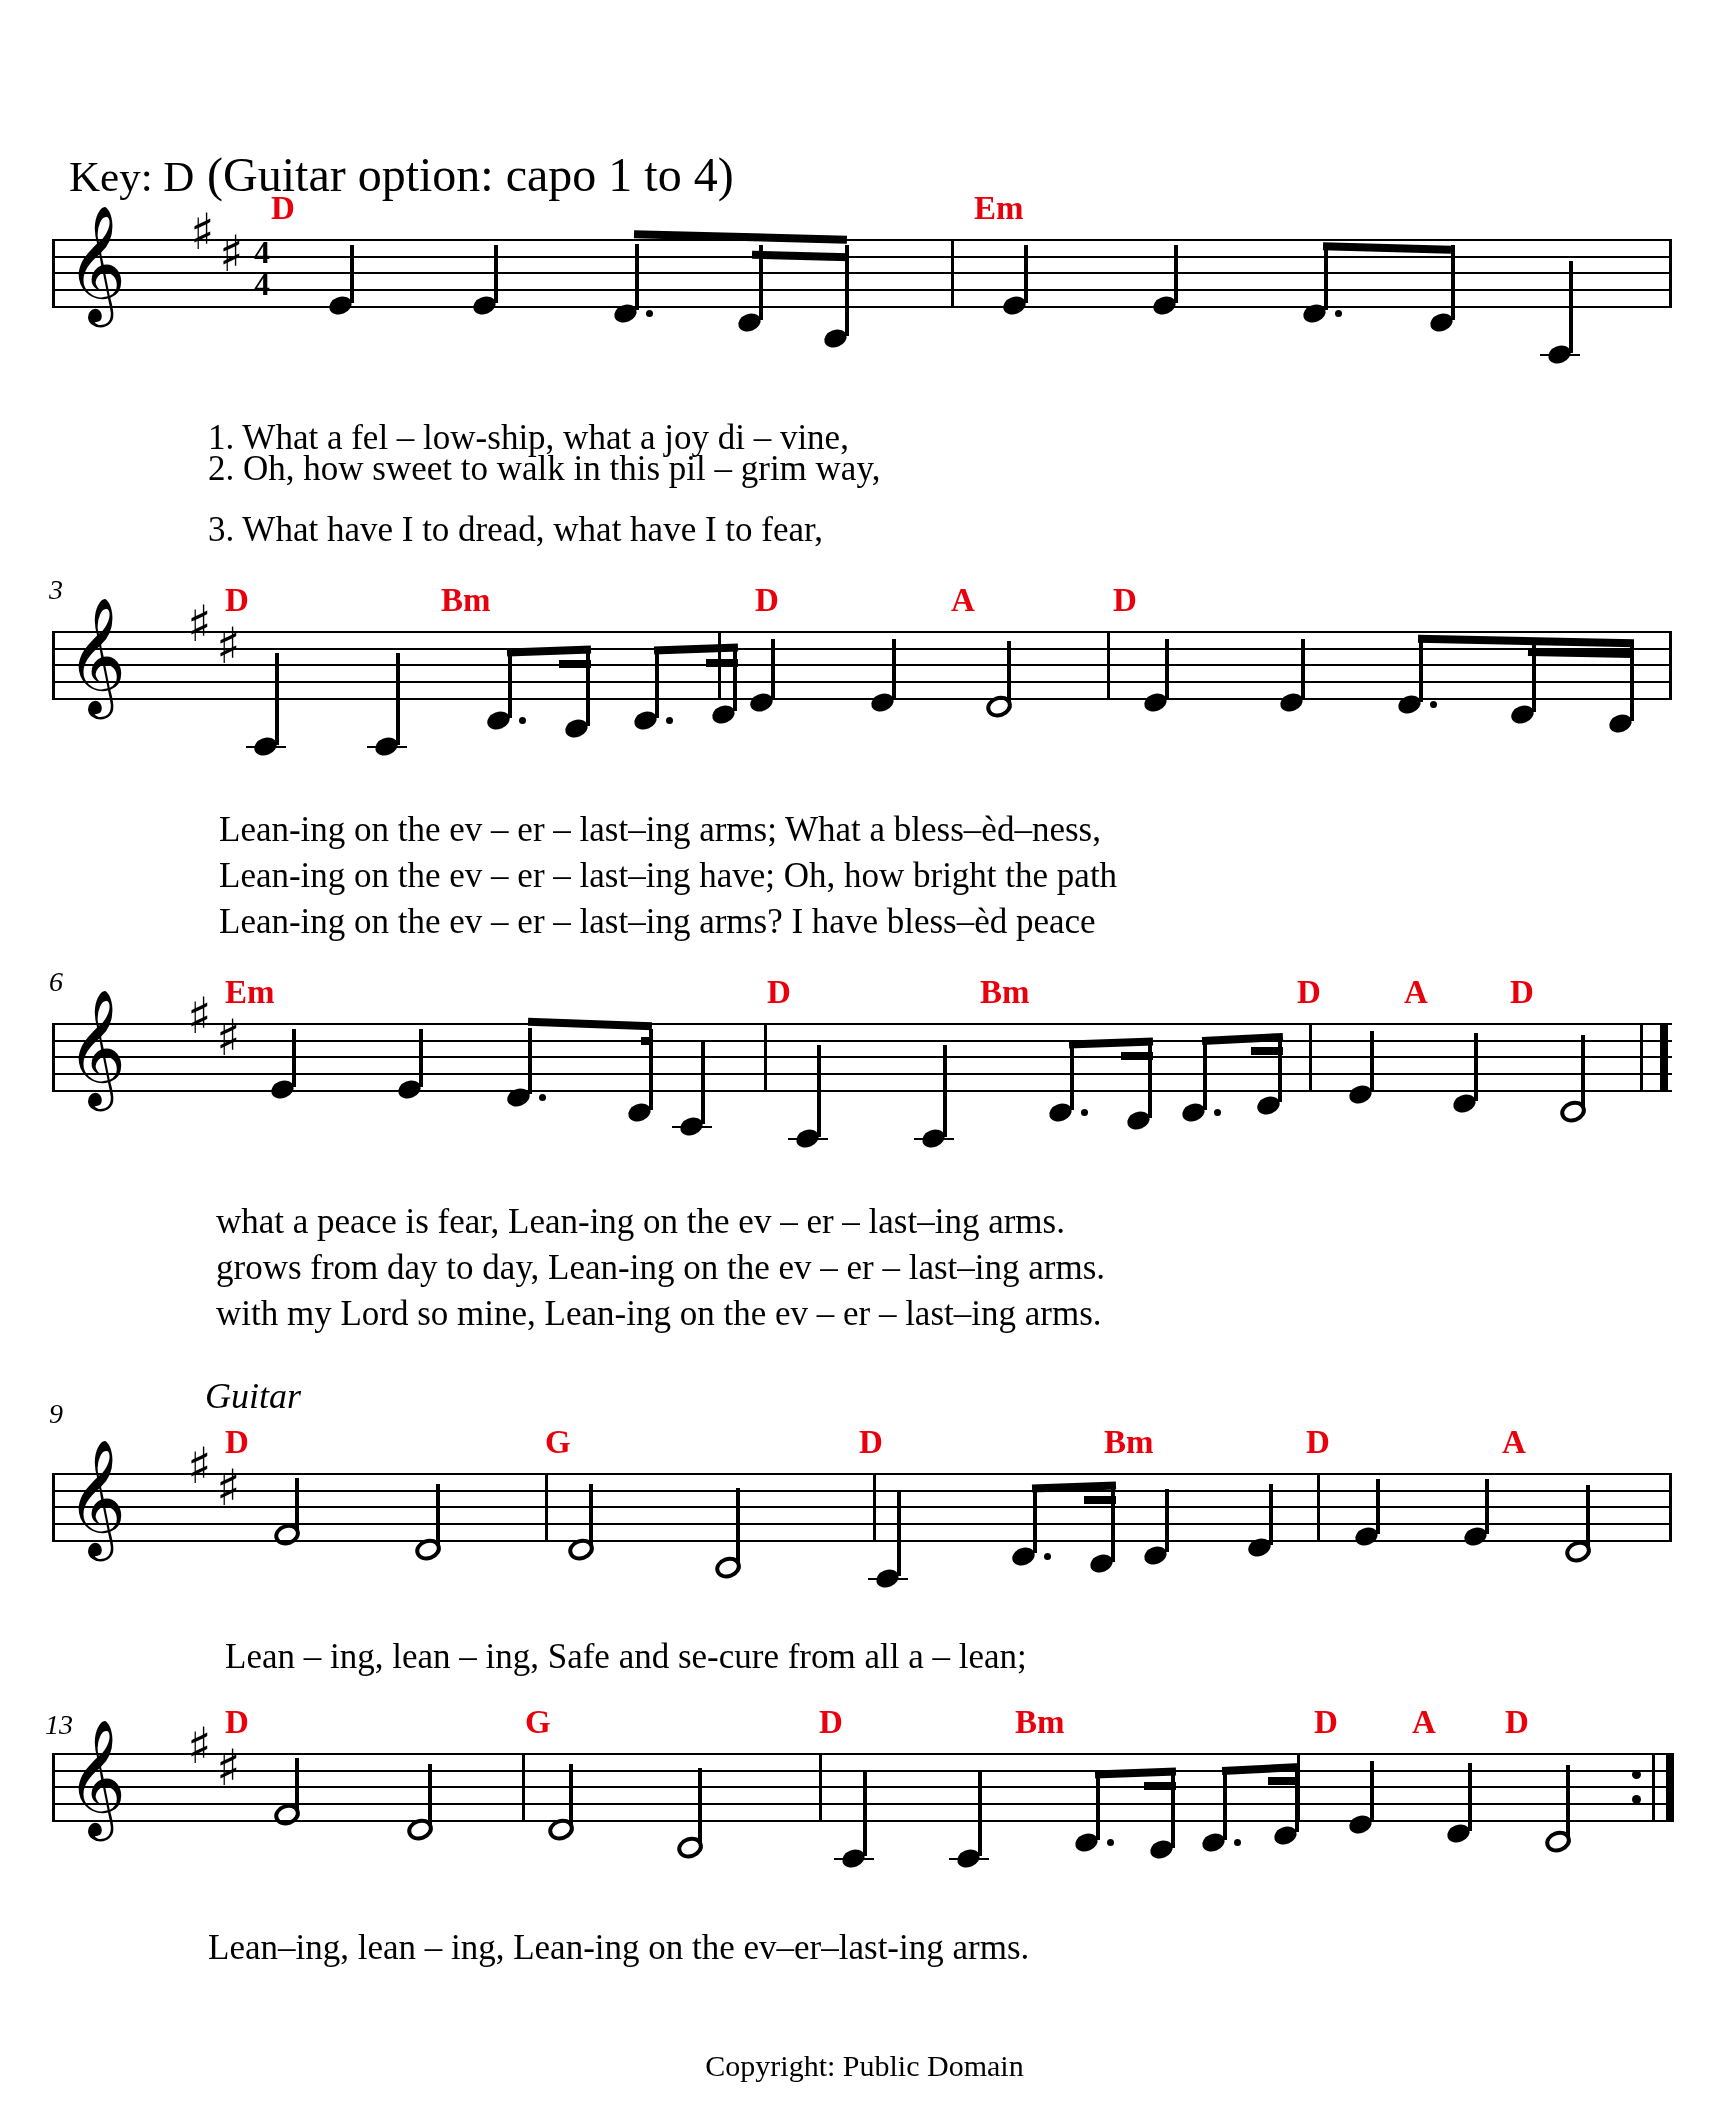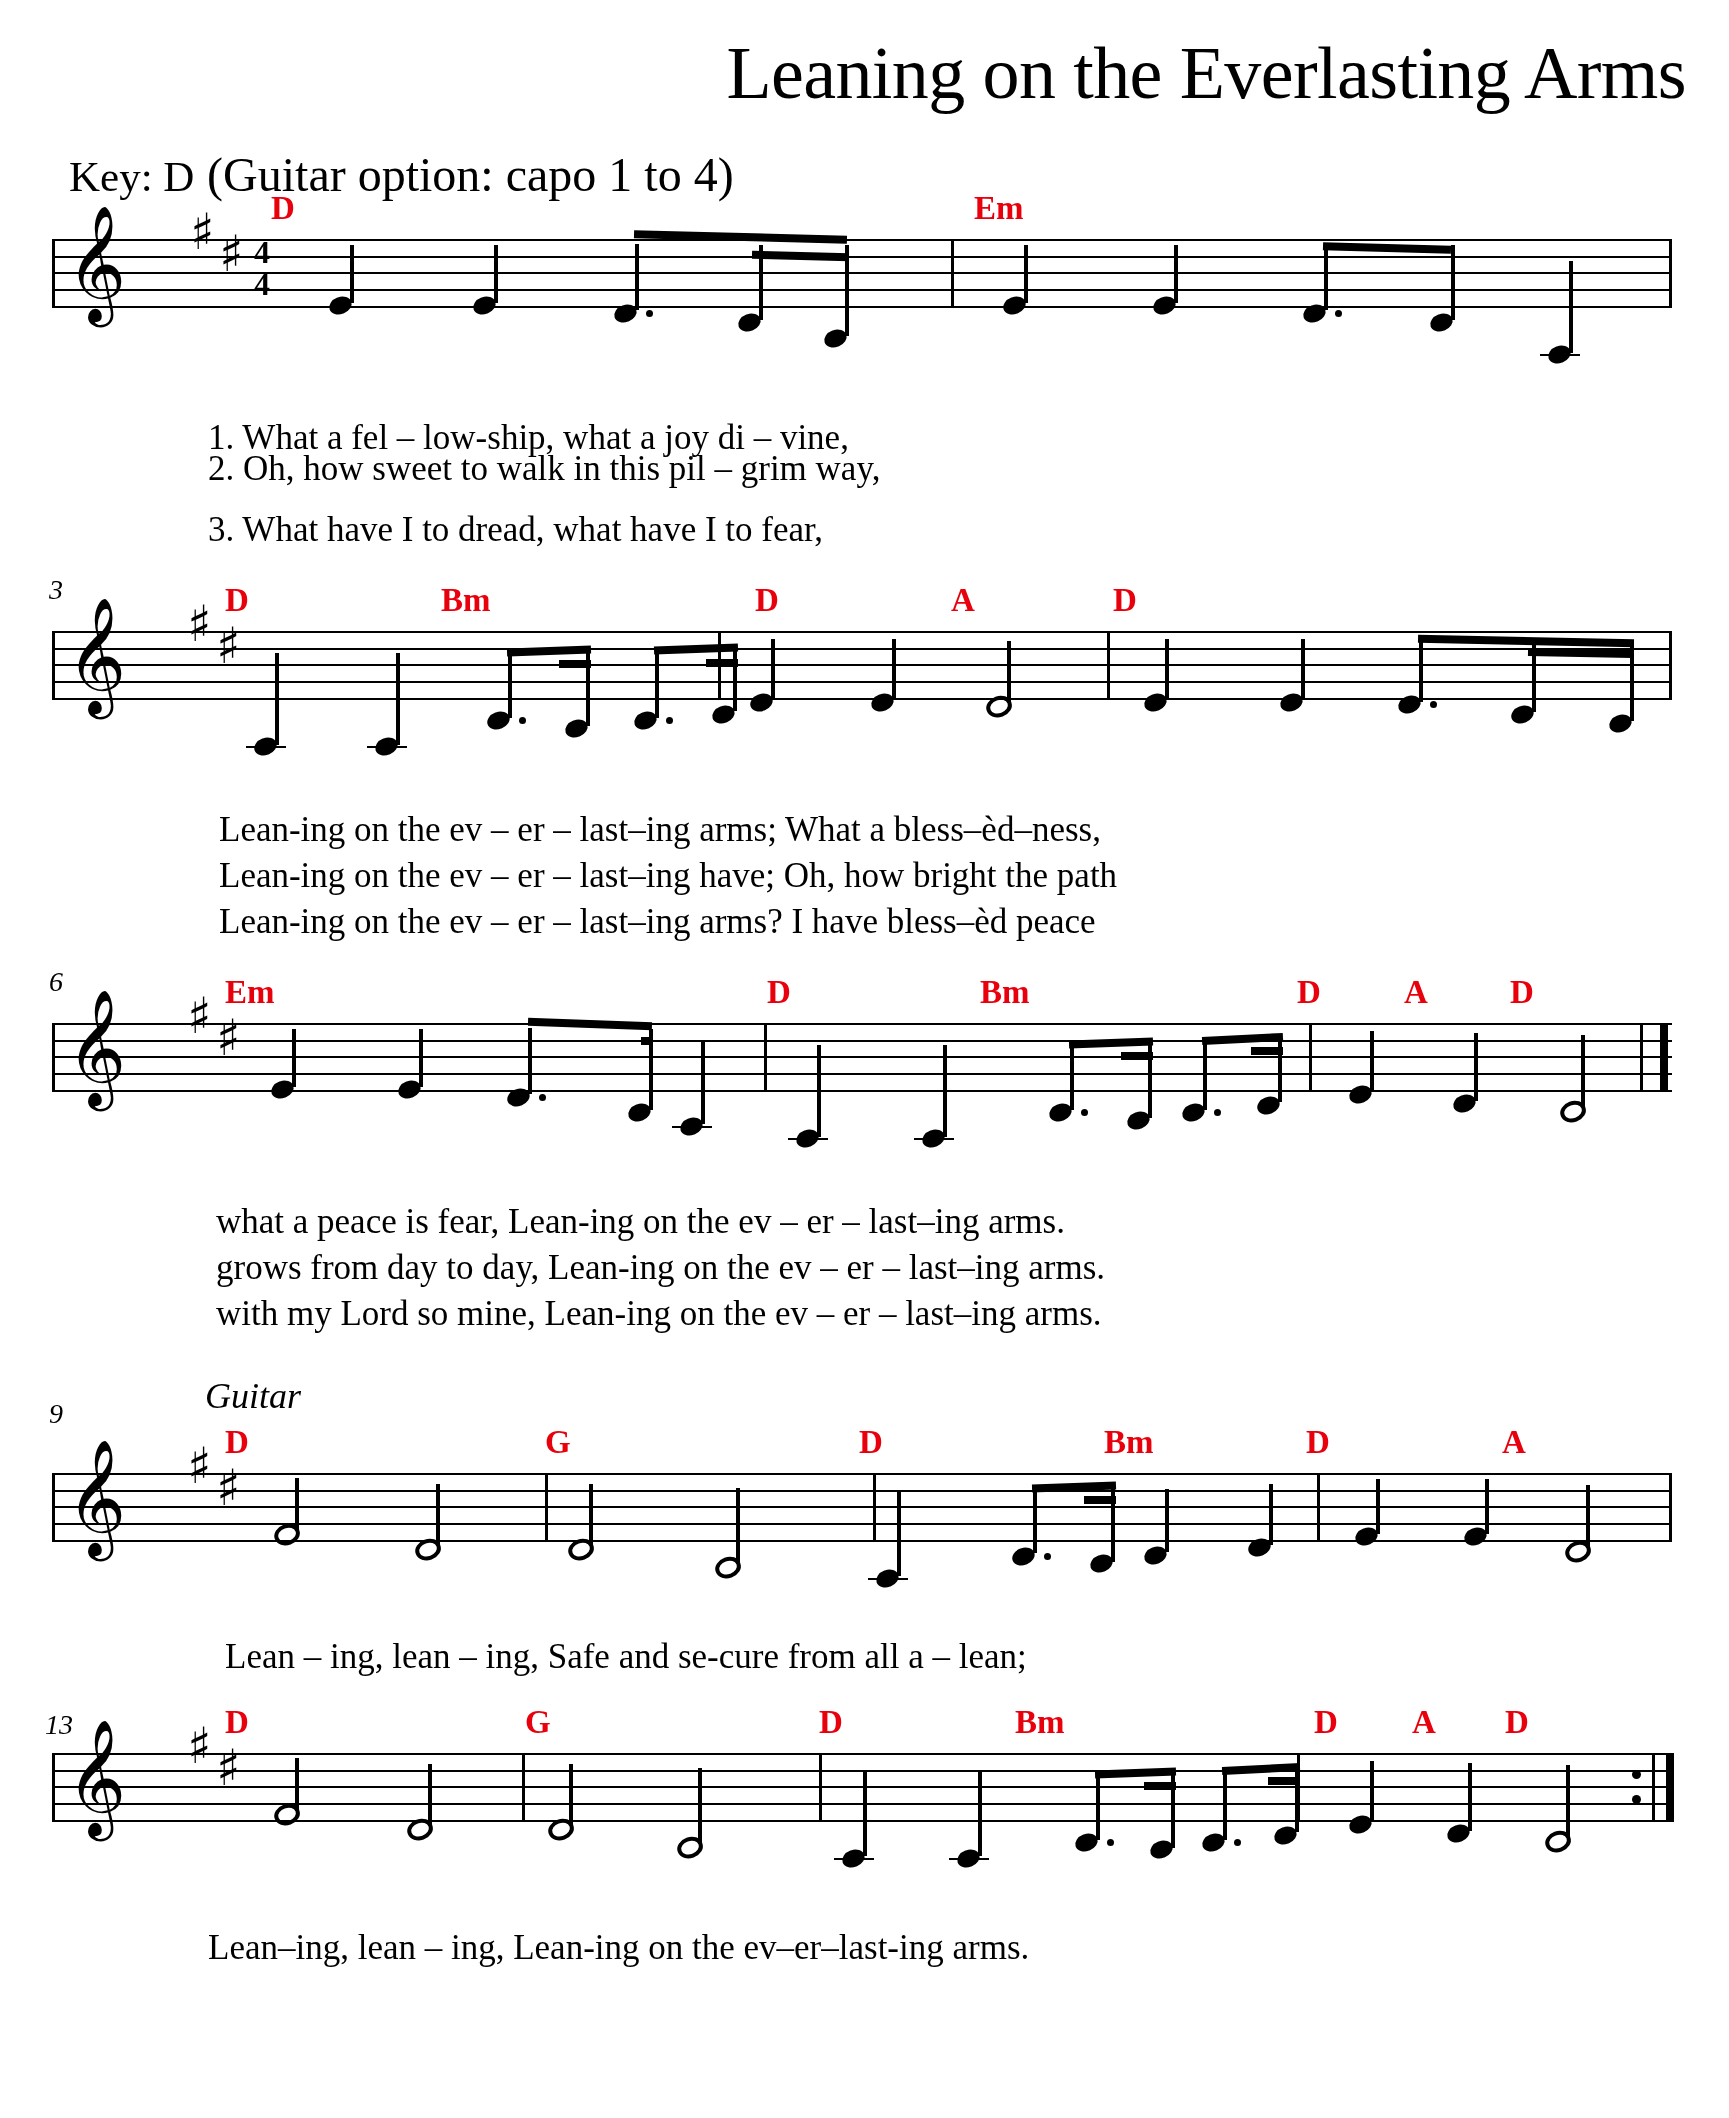--- a/index.html
+++ b/index.html
@@ -188,21 +188,20 @@
     font-size: 30px;
     top: 2049px;
     left: 0;
   }
 </style>
 </head>
 <body>
 
 <div class="page">
 
-  <div class="title">Leaning on the Everlasting Arms</div>
   <div class="keyline">
     <span class="key">Key: D</span><span class="capo">(Guitar option: capo 1 to 4)</span>
   </div>
 
   <div class="system" style="top:0;">
 
     <div class="chord" style="left:271px; top:190px;">D</div>
     <div class="chord" style="left:974px; top:190px;">Em</div>
 
     <div class="staff" style="left:52px; top:239px; width:1620px;">
@@ -665,15 +664,16 @@
       </div>
       <div class="note" style="left:1493px; top:78px;">
         <div class="head hollow"></div>
         <div class="stem" style="left:21px; top:-66px; height:72px;"></div>
       </div>
     </div>
 
     <div class="lyrics" style="left:208px; top:1928px;">Lean–ing,      lean – ing,      Lean-ing on  the ev–er–last-ing  arms.</div>
   </div>
 
+  <div class="copyright">Copyright:  Public Domain</div>
 
 </div>
 
 
 </body></html>

